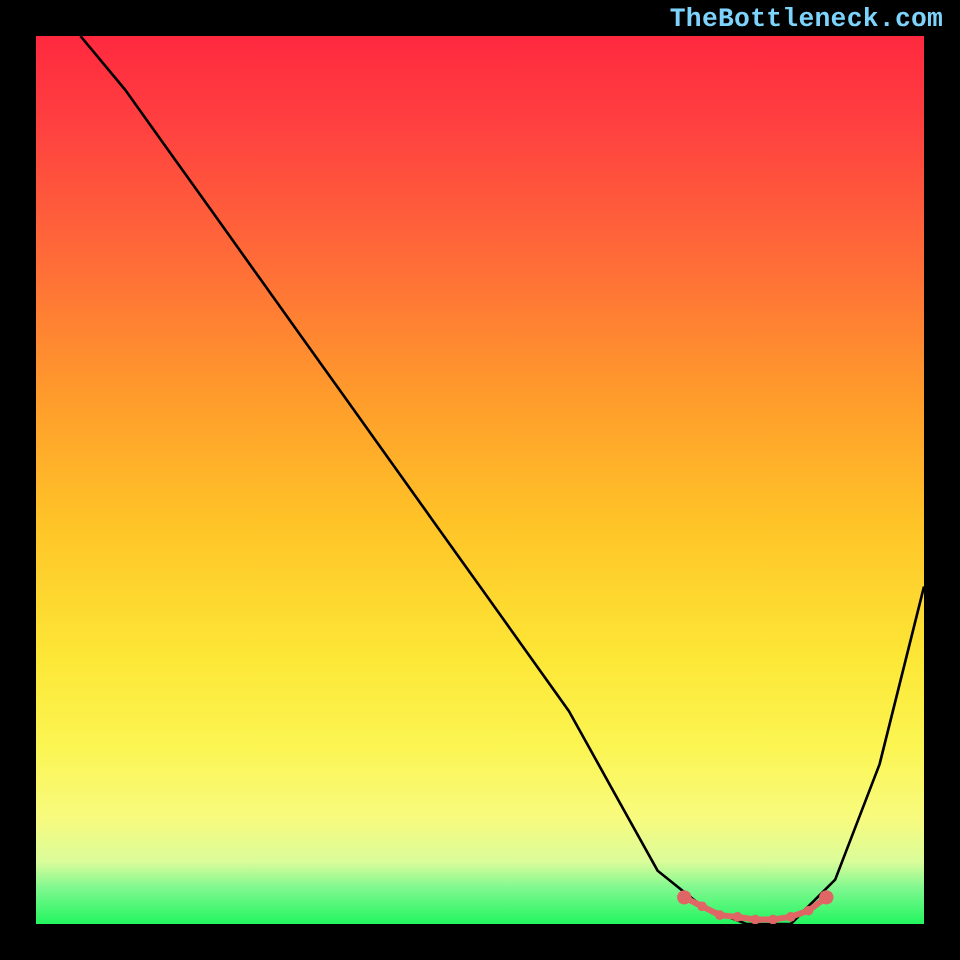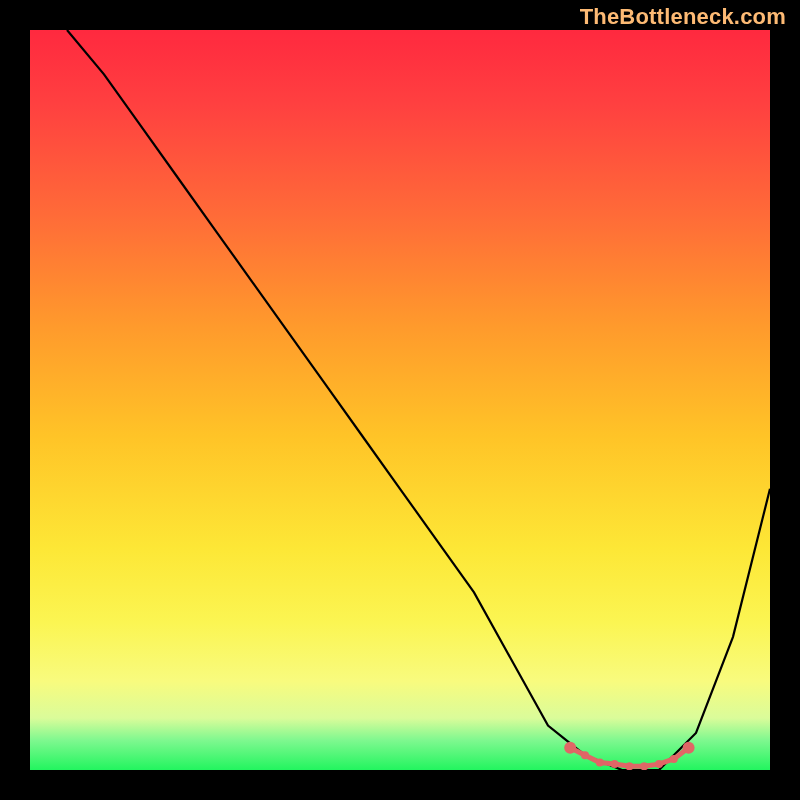--- a/index.html
+++ b/index.html
@@ -26,24 +26,24 @@
       #fbf552 80%,
       #f8fb7e 88%,
       #dafc9a 93%,
       #7ef88f 96%,
       #22f55f 100%);
   }
   .attribution {
     position: absolute;
     top: 4px;
     right: 14px;
-    font-family: Liberation Sans, sans-serif;
+    font-family: Liberation Mono, monospace;
     font-size: 22px;
     font-weight: bold;
-    color: #fdba74;
+    color: #7dd3fc;
     letter-spacing: 0.2px;
   }
   svg.curve {
     position: absolute;
     left: 0; top: 0;
     width: 740px; height: 740px;
   }
 </style>
 </head>
 <body>

